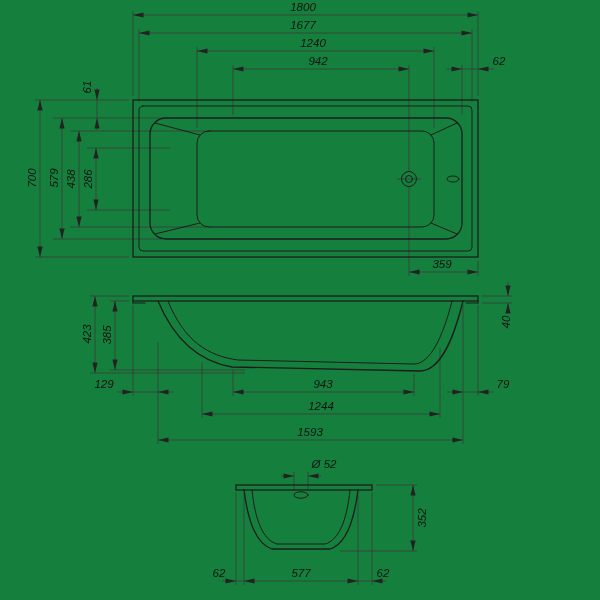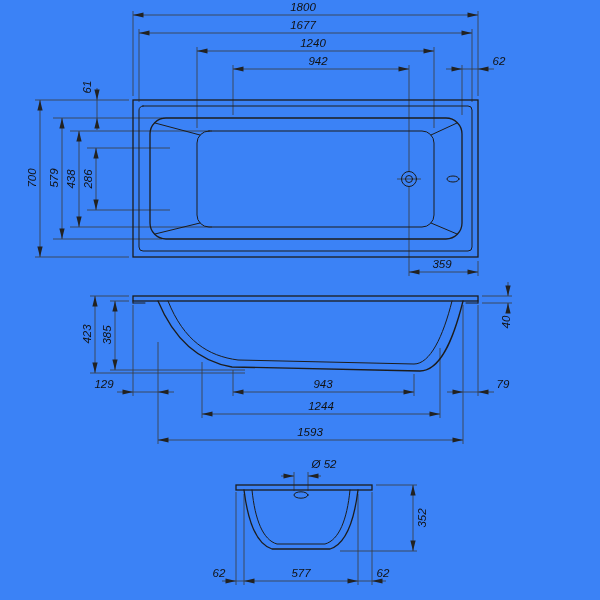--- a/index.html
+++ b/index.html
@@ -1,16 +1,16 @@
 <!DOCTYPE html>
 <html><head>
 <meta charset="utf-8">
 <style>
   html,body{margin:0;padding:0;background:#ffffff;}
-  .page{width:600px;height:600px;background:#3b82f6;position:relative;overflow:hidden;}
+  .page{width:600px;height:600px;background:#15803d;position:relative;overflow:hidden;}
   svg{display:block;}
   .outline{fill:none;stroke:#1c1c1c;stroke-width:1.3;stroke-linecap:round;}
   .outline2{fill:none;stroke:#1c1c1c;stroke-width:1;stroke-linecap:round;}
   .thin{fill:none;stroke:#3a3a3a;stroke-width:0.8;}
   .dim{fill:none;stroke:#3a3a3a;stroke-width:0.8;}
   text{font-family:"Liberation Sans", sans-serif;font-style:italic;font-size:11.5px;fill:#111;}
   .mid{text-anchor:middle;}
 </style>
 </head>
 <body>

